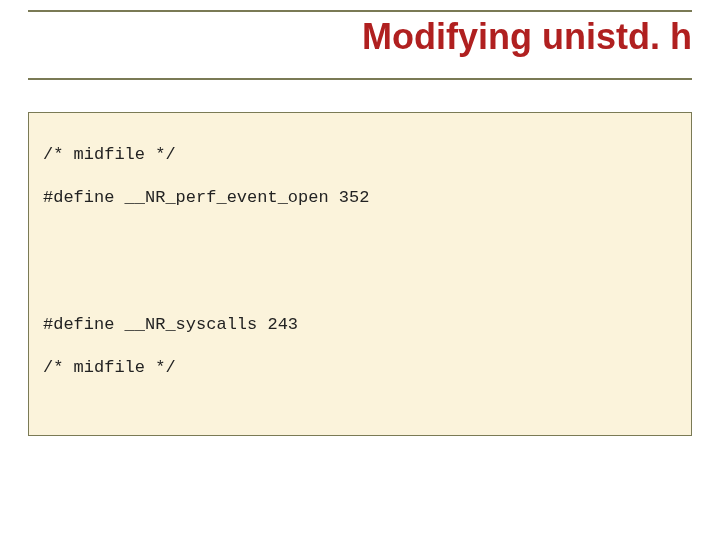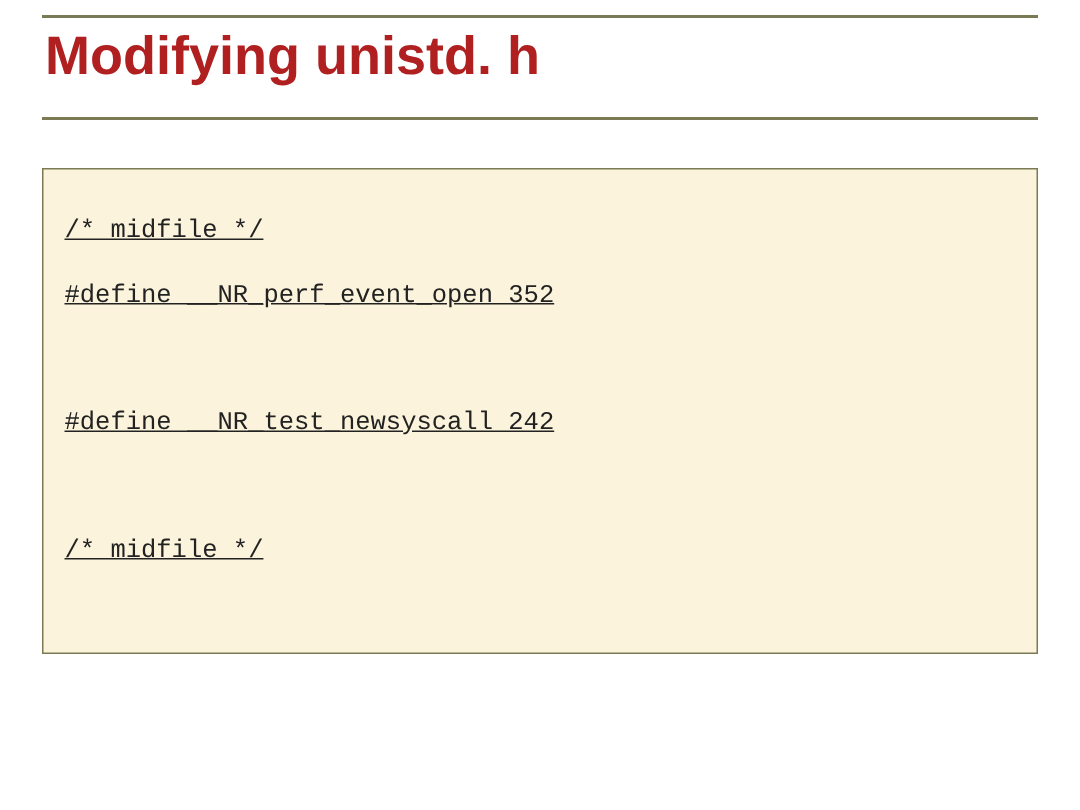--- a/index.html
+++ b/index.html
@@ -16,20 +16,21 @@
     height: 540px;
     background: #ffffff;
     position: relative;
     box-sizing: border-box;
     padding: 10px 28px 20px 28px;
   }
   .title-wrap {
     border-top: 2px solid #7a7a55;
     border-bottom: 2px solid #7a7a55;
     padding: 4px 0 20px 0;
+    text-align: right;
   }
   .title {
     font-size: 36px;
     font-weight: bold;
     color: #b02020;
     margin: 0;
     padding-left: 2px;
   }
   .code-box {
     margin-top: 32px;
@@ -37,36 +38,35 @@
     background: #fbf3db;
     padding: 10px 14px 14px 14px;
     font-family: "Courier New", Courier, monospace;
     font-size: 17px;
     line-height: 1.25;
     color: #222;
     white-space: pre;
   }
   .code-line {
     display: block;
-    text-decoration: underline;
   }
   .code-gap {
     display: block;
     height: 1.25em;
   }
 </style>
 </head>
 <body>
 
 <div class="slide">
   <div class="title-wrap">
     <h1 class="title">Modifying unistd. h</h1>
   </div>
 
   <div class="code-box">
 <span class="code-line">/* midfile */</span>
 <span class="code-line">#define __NR_perf_event_open 352</span>
 <span class="code-gap"></span>
-<span class="code-line">#define __NR_test_newsyscall 242</span>
 <span class="code-gap"></span>
+<span class="code-line">#define __NR_syscalls 243</span>
 <span class="code-line">/* midfile */</span>
   </div>
 </div>
 
 </body></html>

